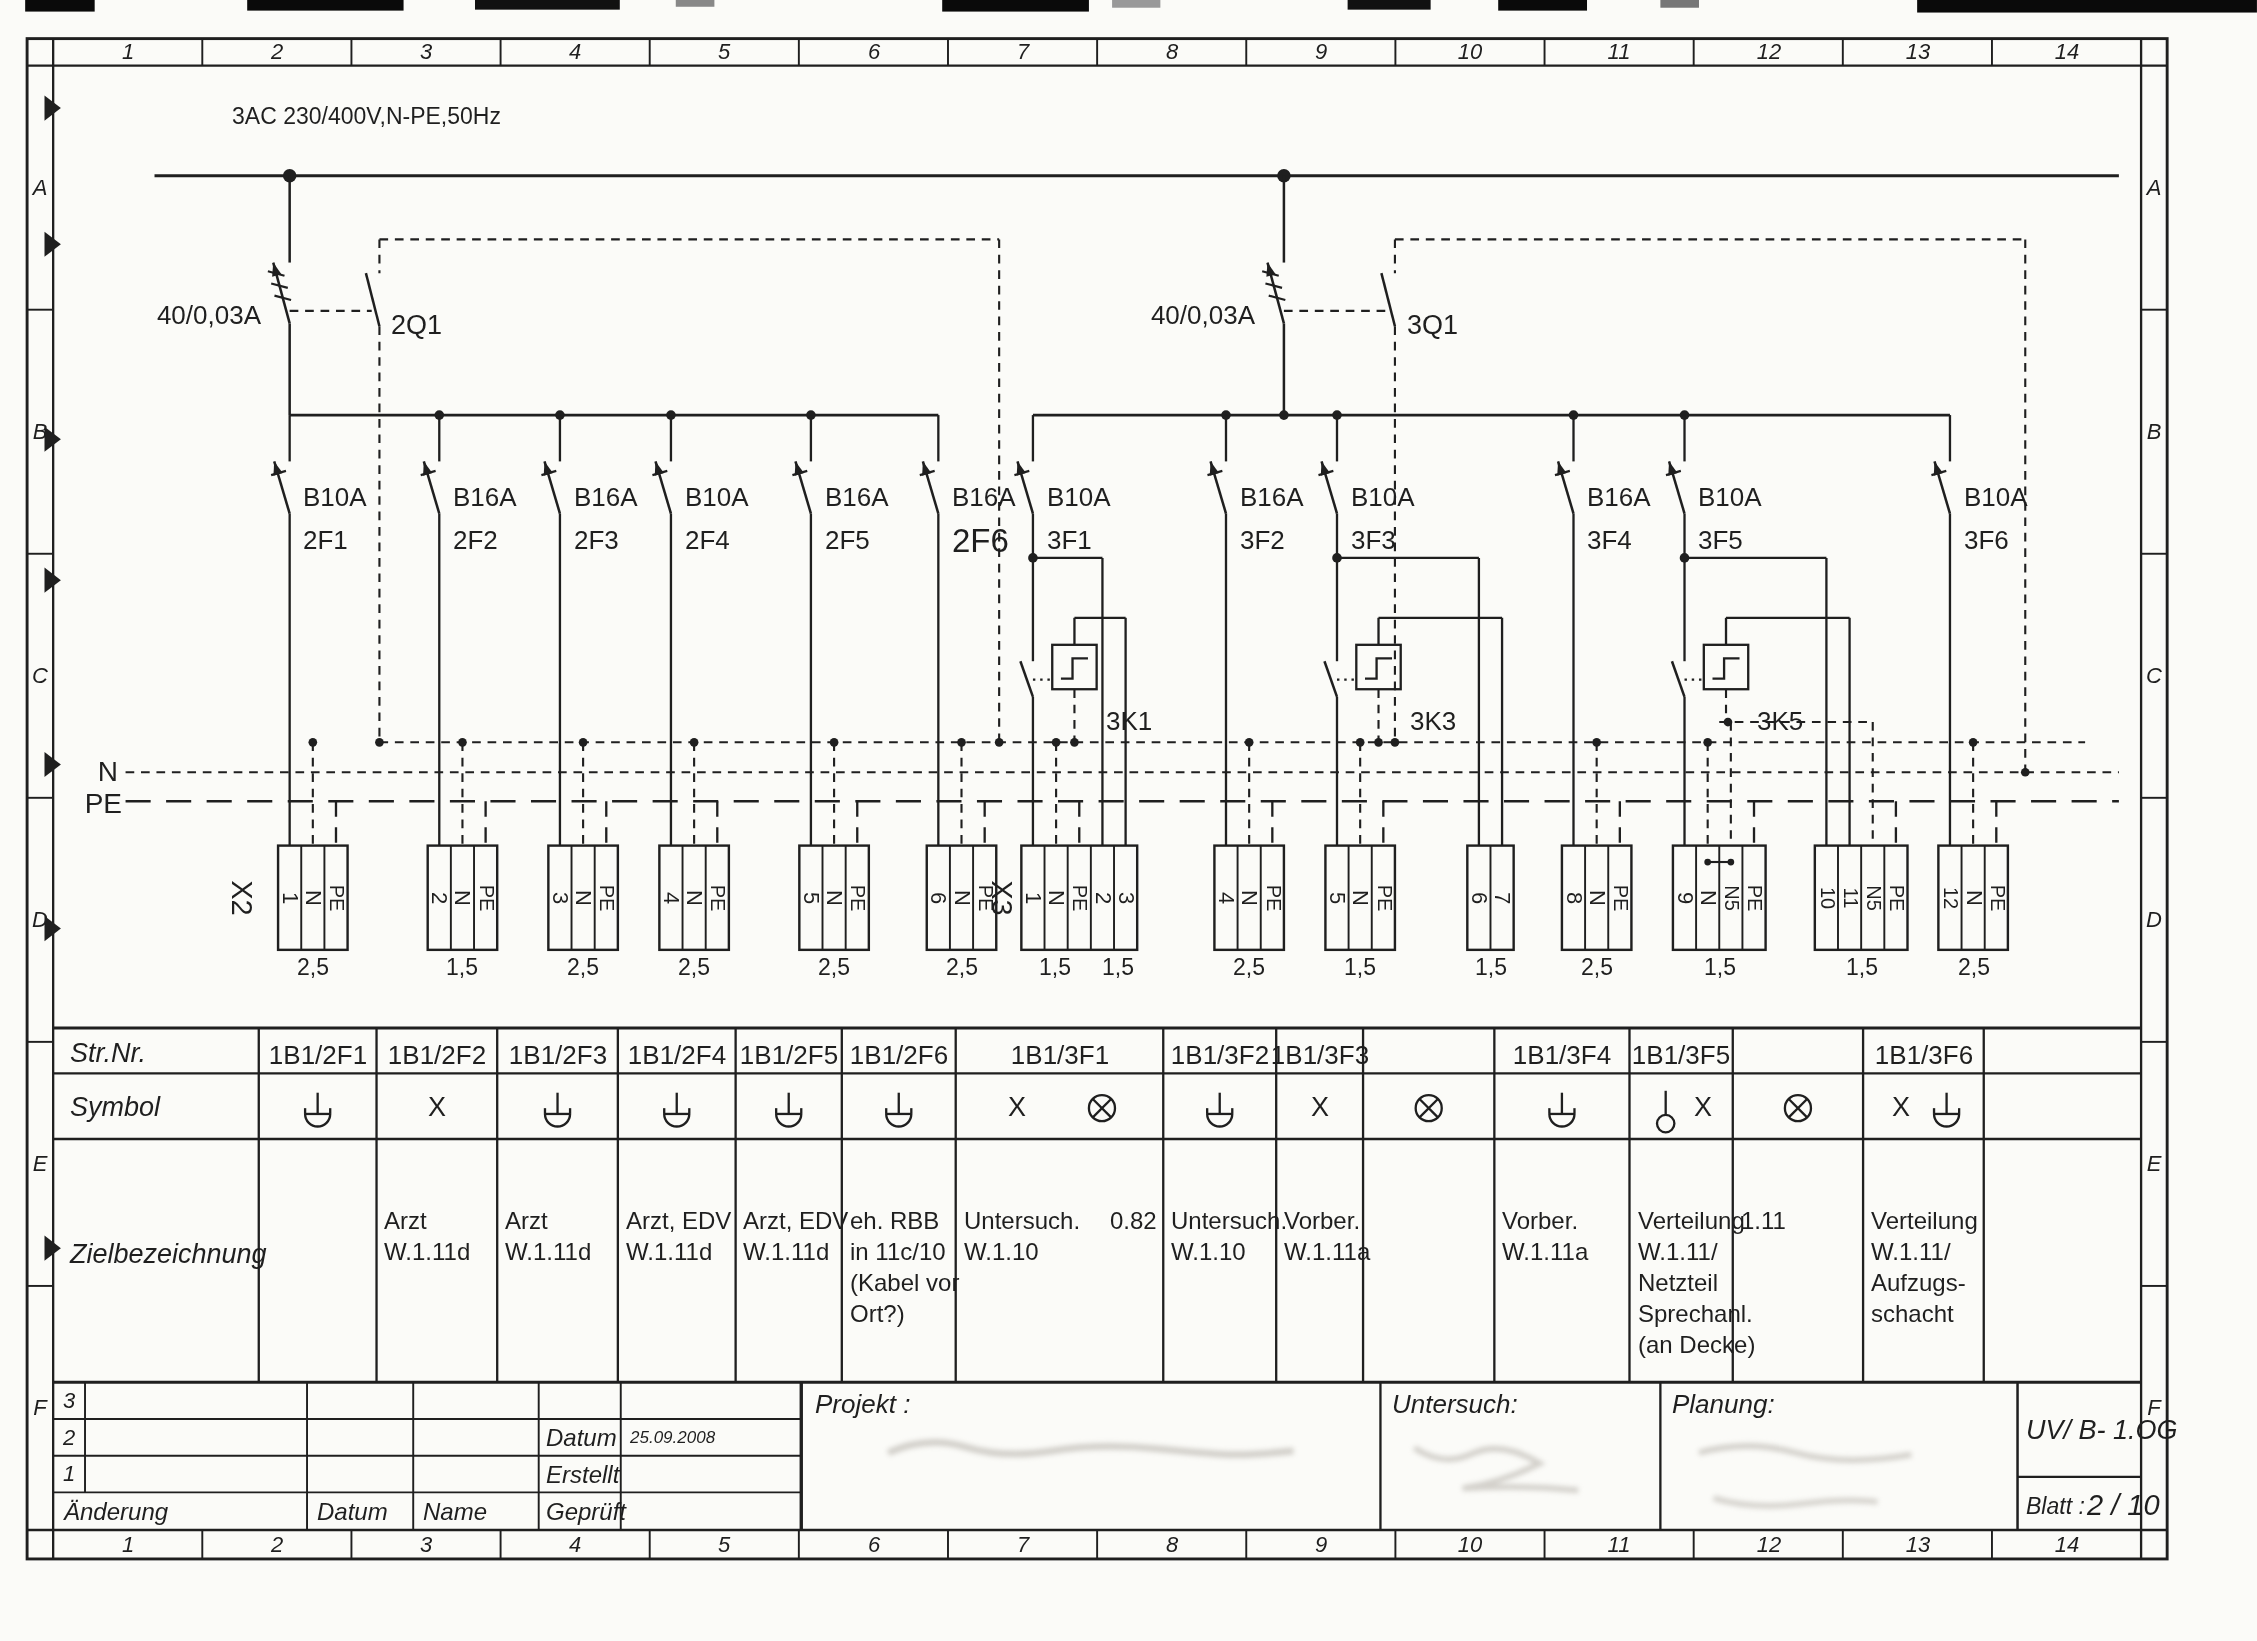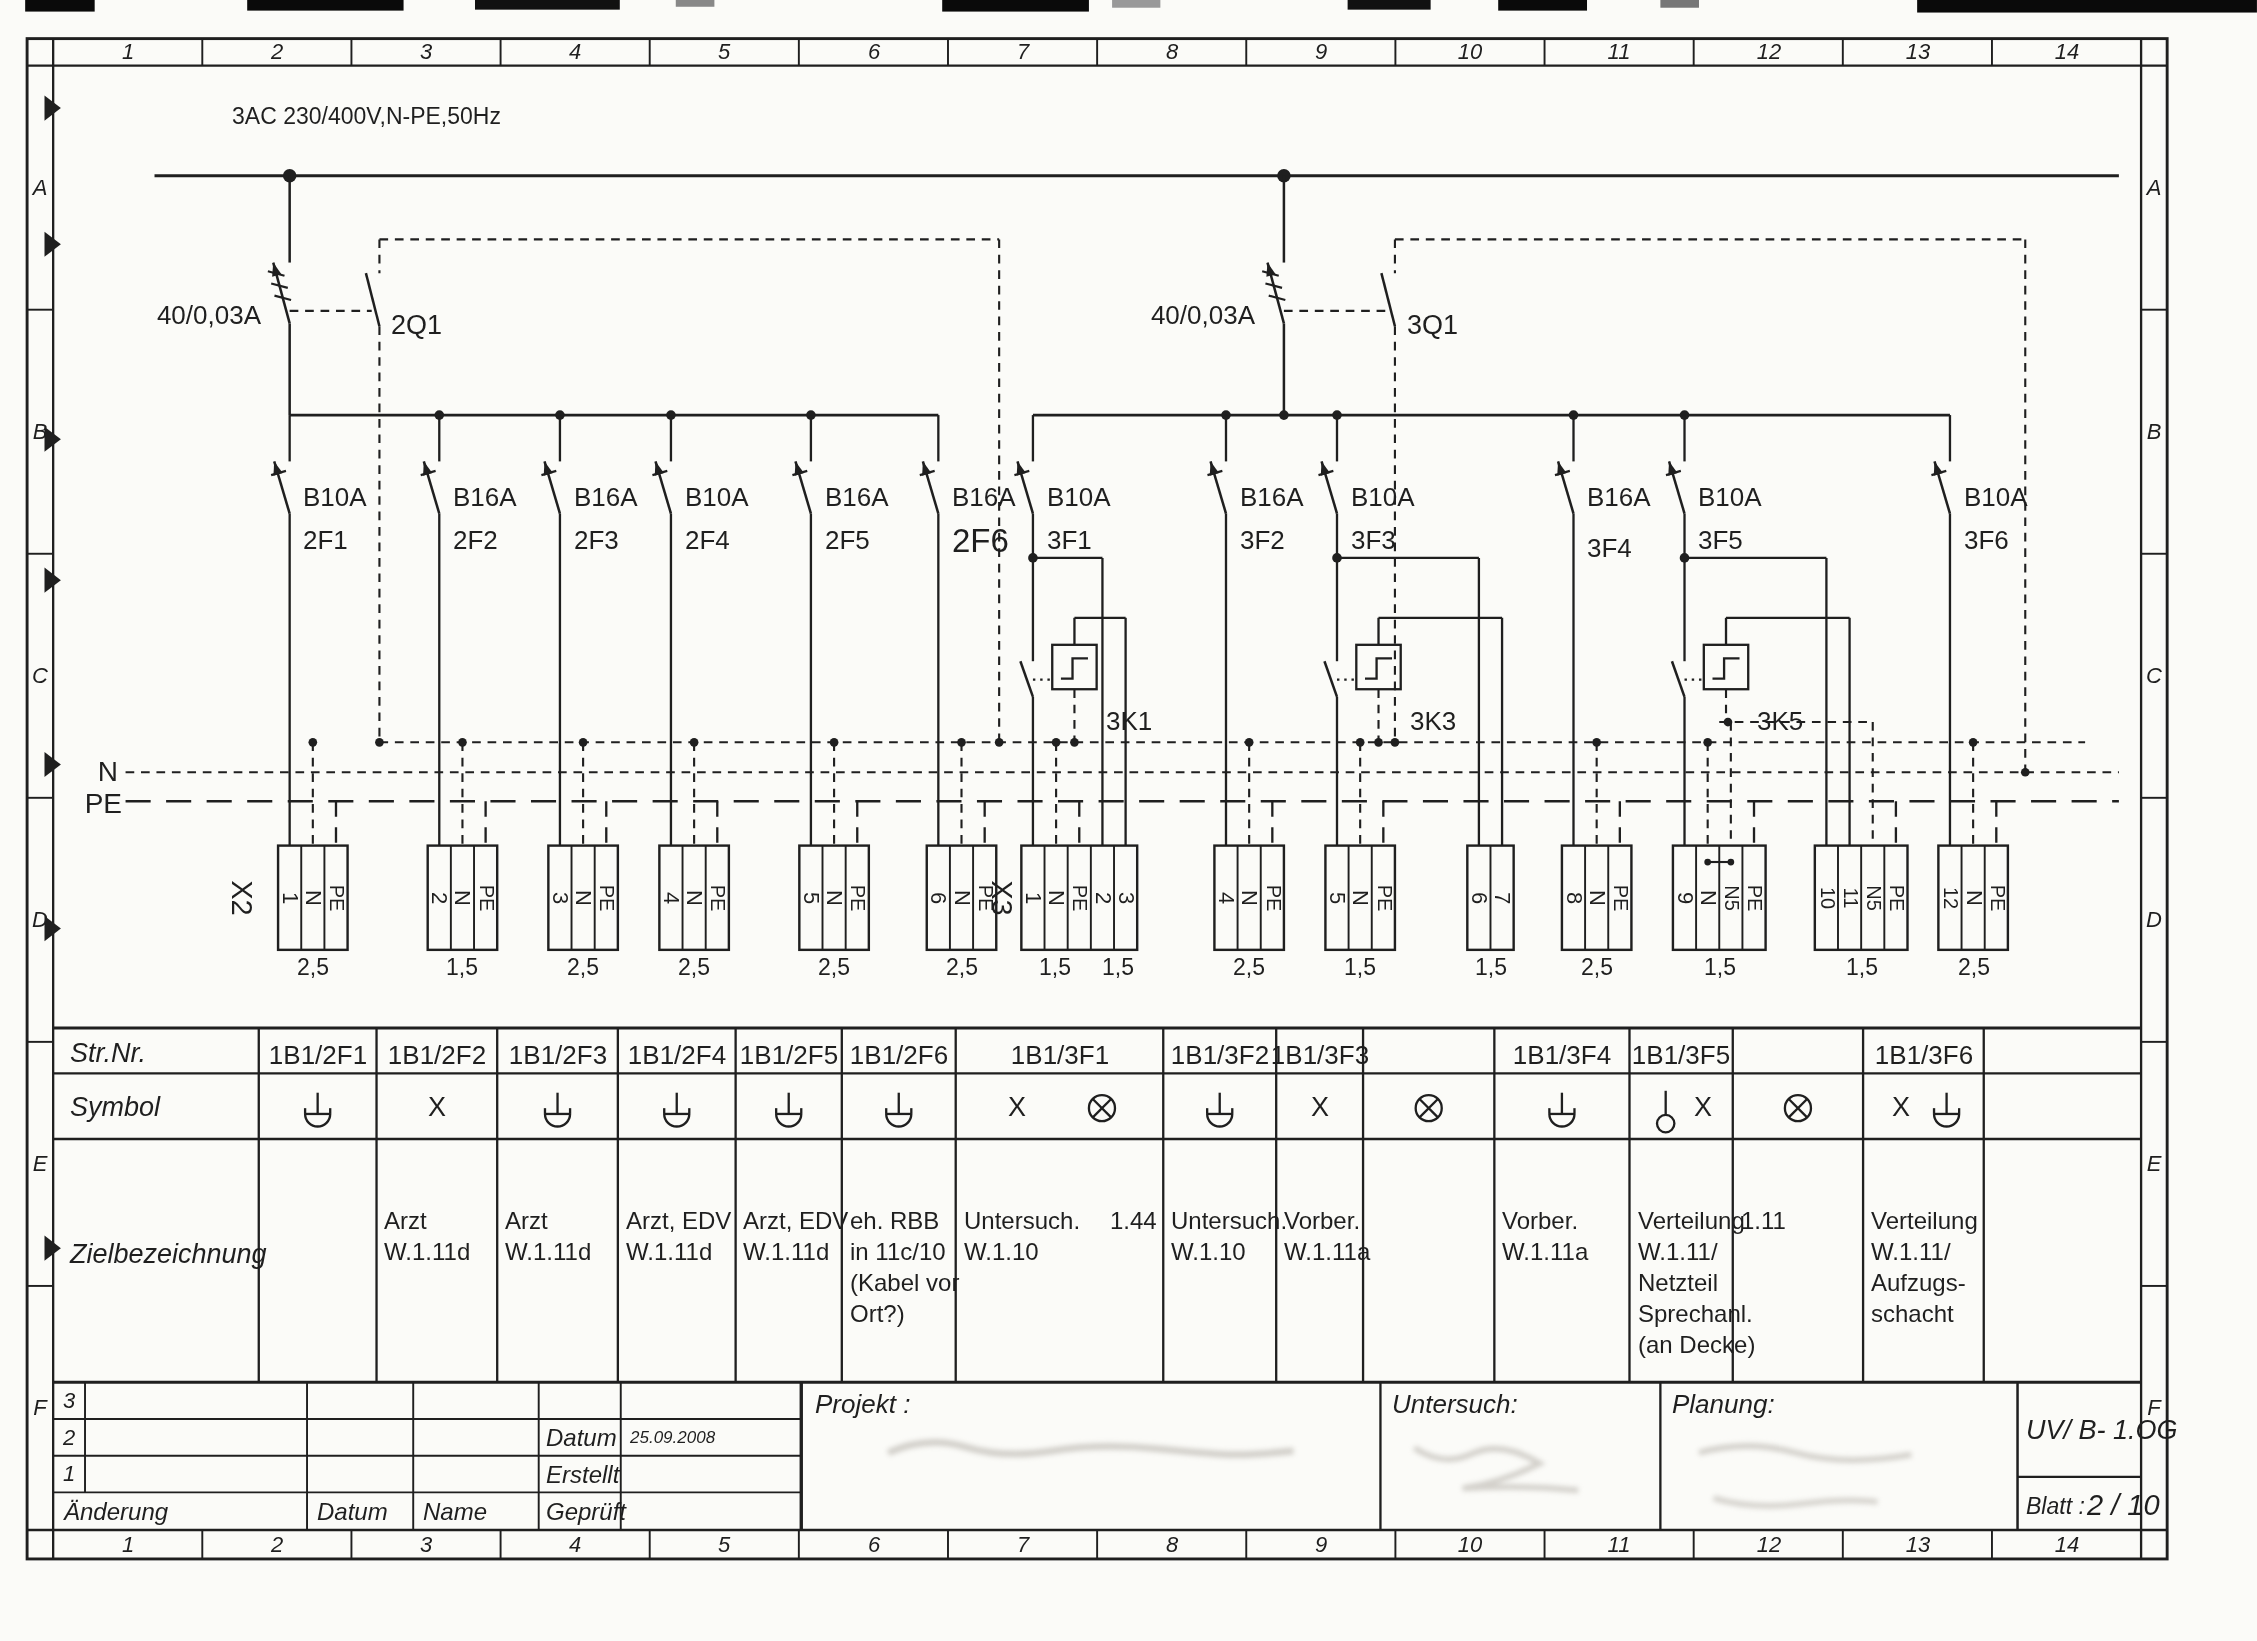--- a/index.html
+++ b/index.html
@@ -482,21 +482,21 @@
       <div class="lbl lft" style="left: 825px; top: 541px; font-size: 26px;">2F5</div>
       <div class="lbl lft" style="left: 952px; top: 498px; font-size: 26px;">B16A</div>
       <div class="lbl lft" style="left: 952px; top: 541px; font-size: 33px;">2F6</div>
       <div class="lbl lft" style="left: 1047px; top: 498px; font-size: 26px;">B10A</div>
       <div class="lbl lft" style="left: 1047px; top: 541px; font-size: 26px;">3F1</div>
       <div class="lbl lft" style="left: 1240px; top: 498px; font-size: 26px;">B16A</div>
       <div class="lbl lft" style="left: 1240px; top: 541px; font-size: 26px;">3F2</div>
       <div class="lbl lft" style="left: 1351px; top: 498px; font-size: 26px;">B10A</div>
       <div class="lbl lft" style="left: 1351px; top: 541px; font-size: 26px;">3F3</div>
       <div class="lbl lft" style="left: 1587px; top: 498px; font-size: 26px;">B16A</div>
-      <div class="lbl lft" style="left: 1587px; top: 541px; font-size: 26px; margin-top: 8px;">3F4</div>
+      <div class="lbl lft" style="left: 1587px; top: 541px; font-size: 26px;">3F4</div>
       <div class="lbl lft" style="left: 1698px; top: 498px; font-size: 26px;">B10A</div>
       <div class="lbl lft" style="left: 1698px; top: 541px; font-size: 26px;">3F5</div>
       <div class="lbl lft" style="left: 1964px; top: 498px; font-size: 26px;">B10A</div>
       <div class="lbl lft" style="left: 1964px; top: 541px; font-size: 26px;">3F6</div>
       <div class="lbl lft" style="left: 1106px; top: 722px; font-size: 26px;">3K1</div>
       <div class="lbl lft" style="left: 1410px; top: 722px; font-size: 26px;">3K3</div>
       <div class="lbl lft" style="left: 1757px; top: 722px; font-size: 26px;">3K5</div>
       <div class="lbl rot" style="left: 290px; top: 898px; font-size: 22px;">1</div>
       <div class="lbl rot" style="left: 313px; top: 898px; font-size: 22px;">N</div>
       <div class="lbl rot" style="left: 336px; top: 898px; font-size: 20px;">PE</div>
@@ -573,21 +573,21 @@
 W.1.11d</div>
       <div class="lbl mid" style="left: 899px; top: 1056px; font-size: 26px;">1B1/2F6</div>
       <div class="lbl tl" style="left: 850px; top: 1205px; font-size: 24px; white-space: pre;">eh. RBB
 in 11c/10
 (Kabel vor
 Ort?)</div>
       <div class="lbl mid" style="left: 1060px; top: 1056px; font-size: 26px;">1B1/3F1</div>
       <div class="lbl mid" style="left: 1017px; top: 1108px; font-size: 27px;">X</div>
       <div class="lbl tl" style="left: 964px; top: 1205px; font-size: 24px; white-space: pre;">Untersuch.
 W.1.10</div>
-      <div class="lbl tl" style="left: 1110px; top: 1205px; font-size: 24px;">1.44</div>
+      <div class="lbl tl" style="left: 1110px; top: 1205px; font-size: 24px;">0.82</div>
       <div class="lbl mid" style="left: 1220px; top: 1056px; font-size: 26px;">1B1/3F2</div>
       <div class="lbl tl" style="left: 1171px; top: 1205px; font-size: 24px; white-space: pre;">Untersuch.
 W.1.10</div>
       <div class="lbl mid" style="left: 1320px; top: 1056px; font-size: 26px;">1B1/3F3</div>
       <div class="lbl mid" style="left: 1320px; top: 1108px; font-size: 27px;">X</div>
       <div class="lbl tl" style="left: 1284px; top: 1205px; font-size: 24px; white-space: pre;">Vorber.
 W.1.11a</div>
       <div class="lbl mid" style="left: 1562px; top: 1056px; font-size: 26px;">1B1/3F4</div>
       <div class="lbl tl" style="left: 1502px; top: 1205px; font-size: 24px; white-space: pre;">Vorber.
 W.1.11a</div>

